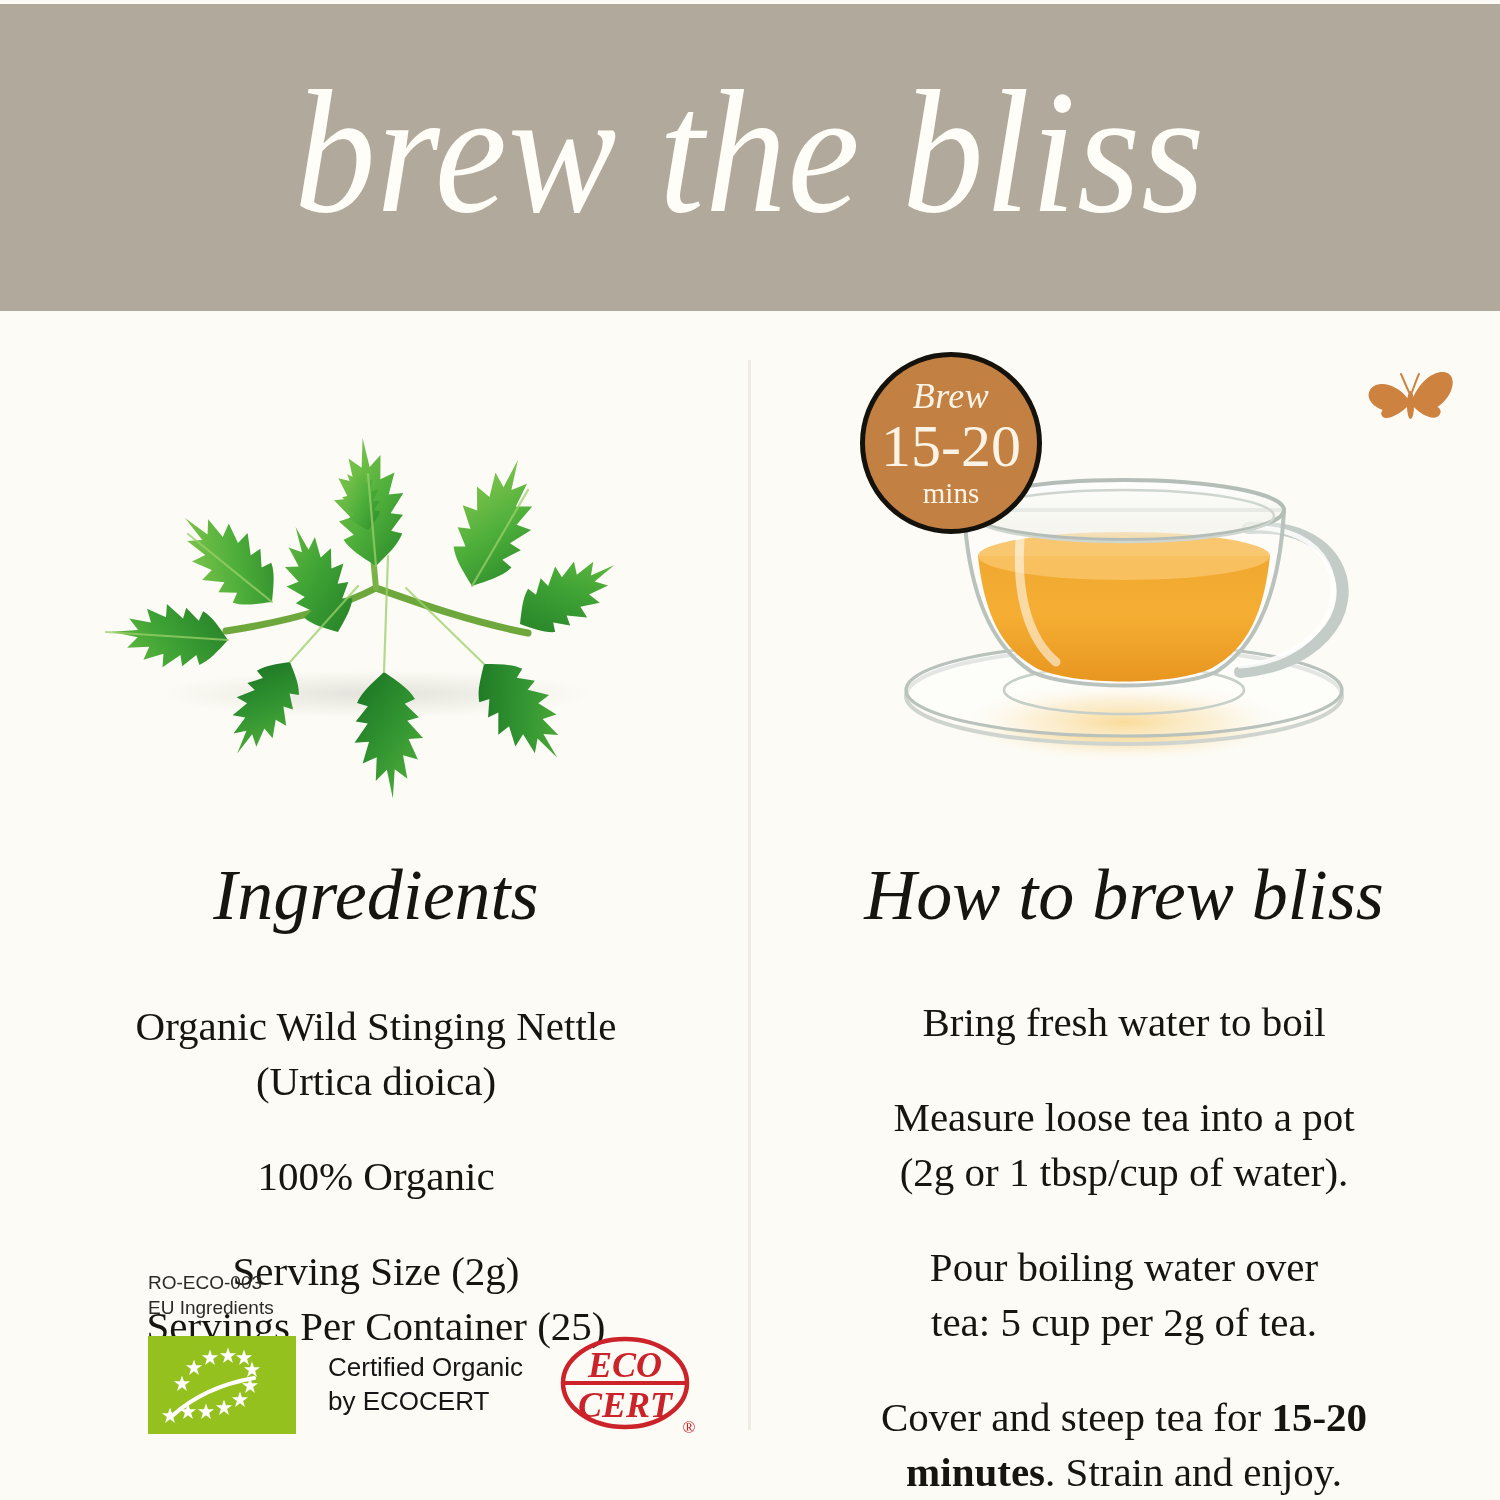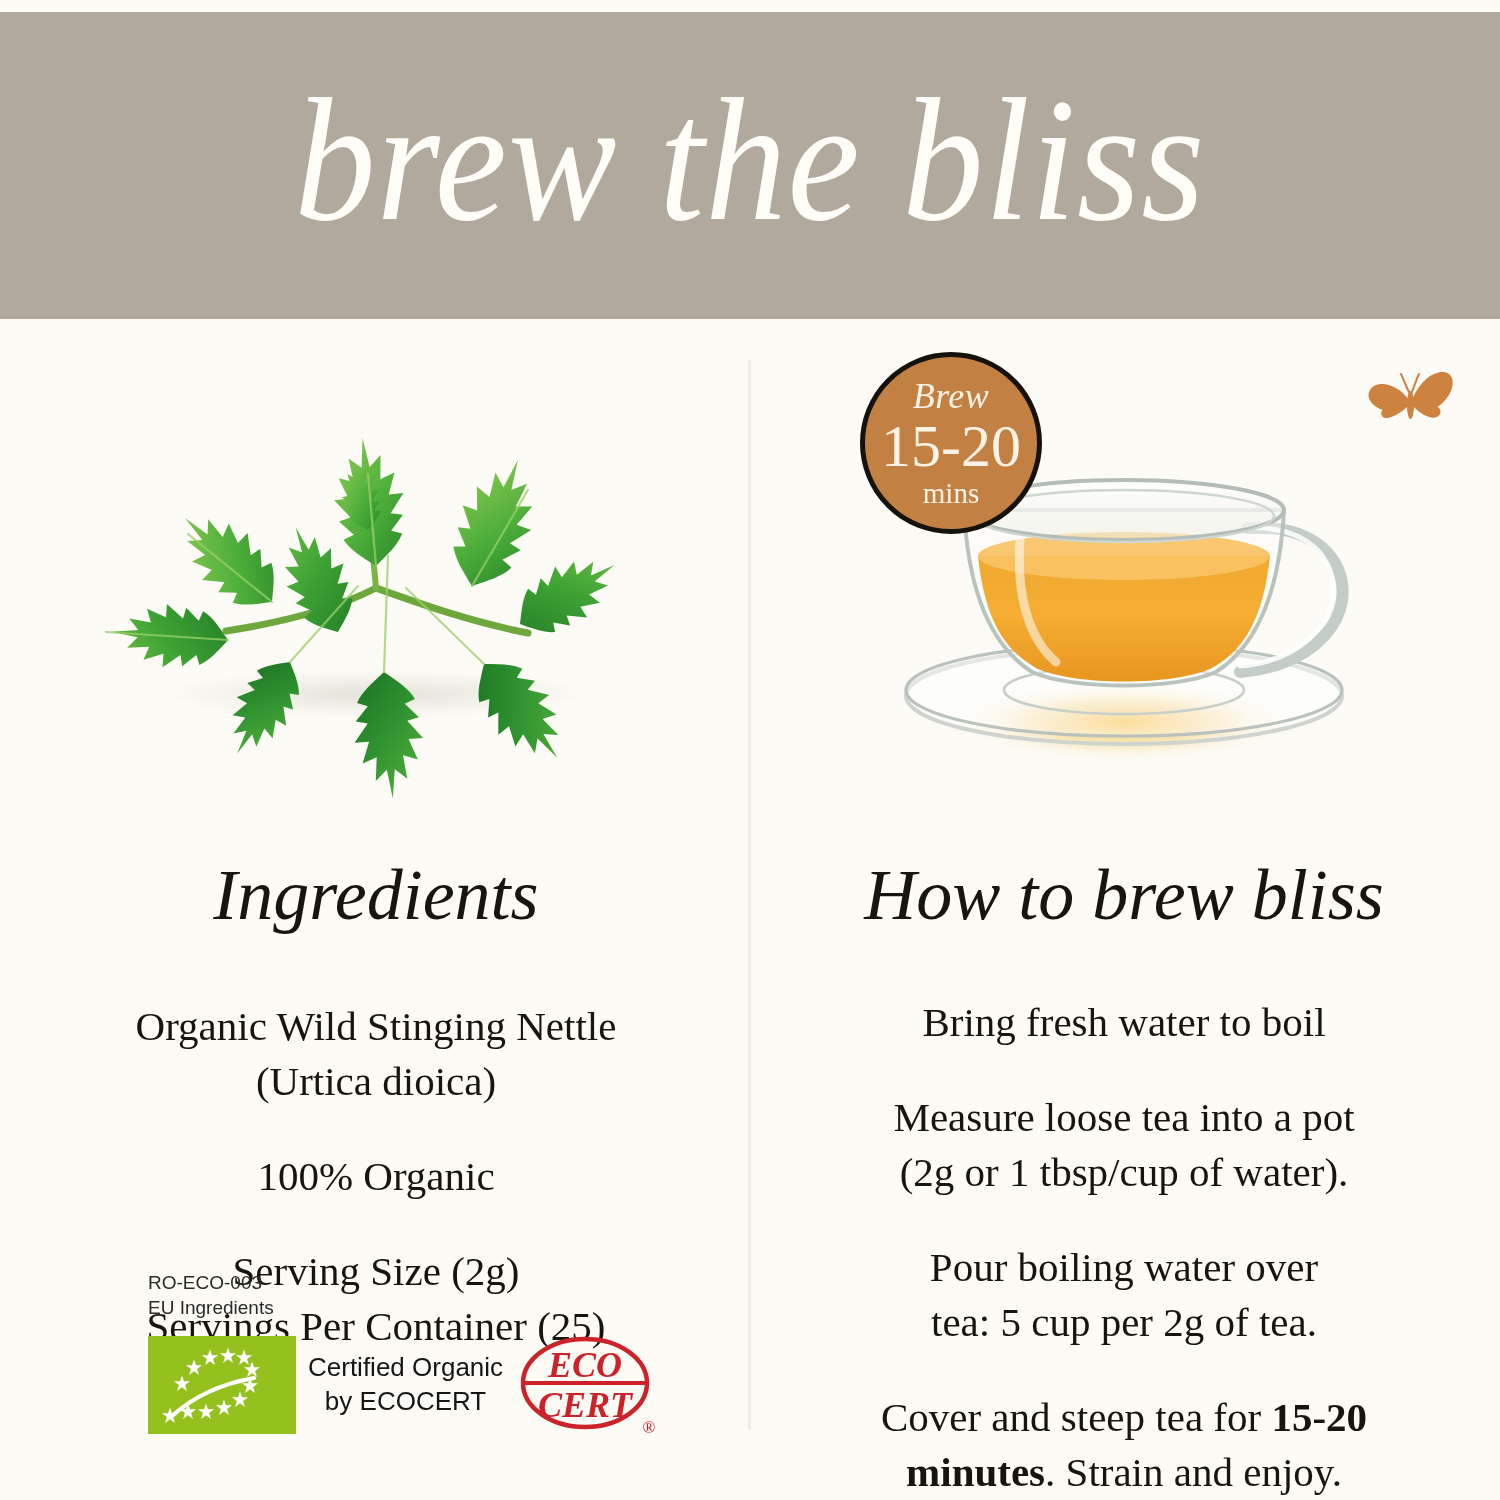--- a/index.html
+++ b/index.html
@@ -14,21 +14,21 @@
     height: 1500px;
     background: #FCFBF5;
     overflow: hidden;
     font-family: "Liberation Serif", "DejaVu Serif", serif;
     color: #17150f;
   }
 
   
   #header-band {
     position: absolute;
-    left: 0; top: 12px;
+    left: 0; top: 4px;
     width: 1500px;
     height: 307px;
     background: #B0A99C;
     display: flex;
     align-items: center;
     justify-content: center;
   }
   #header-title {
     font-family: "Liberation Serif", "DejaVu Serif", serif;
     font-style: italic;
@@ -176,22 +176,21 @@
   #cert-code-lines {
     font-family: "Liberation Sans", "DejaVu Sans", sans-serif;
     font-size: 19px;
     line-height: 1.34;
     color: #2a2a28;
     margin-bottom: 8px;
   }
   #cert-logos-row {
     display: flex;
     align-items: center;
-    gap: 12px;
-    text-align: center;
+    gap: 32px;
   }
   #eu-organic-logo {
     width: 148px;
     height: 98px;
     background: #95C11F;
     flex: none;
     position: relative;
   }
   #ecocert-text {
     font-family: "Liberation Sans", "DejaVu Sans", sans-serif;

